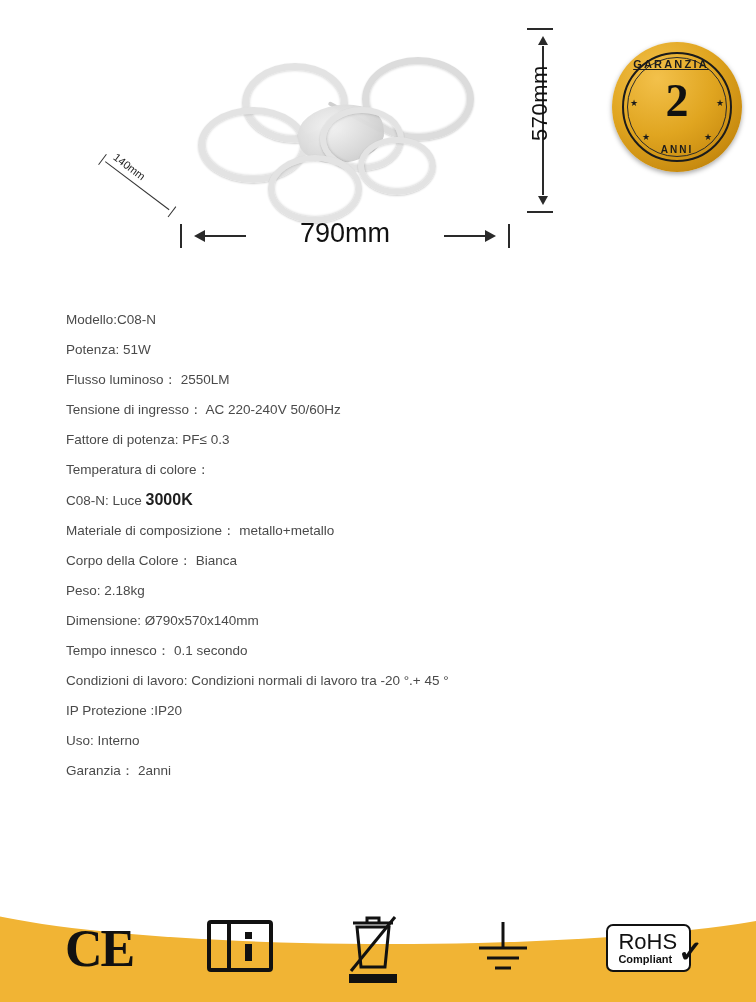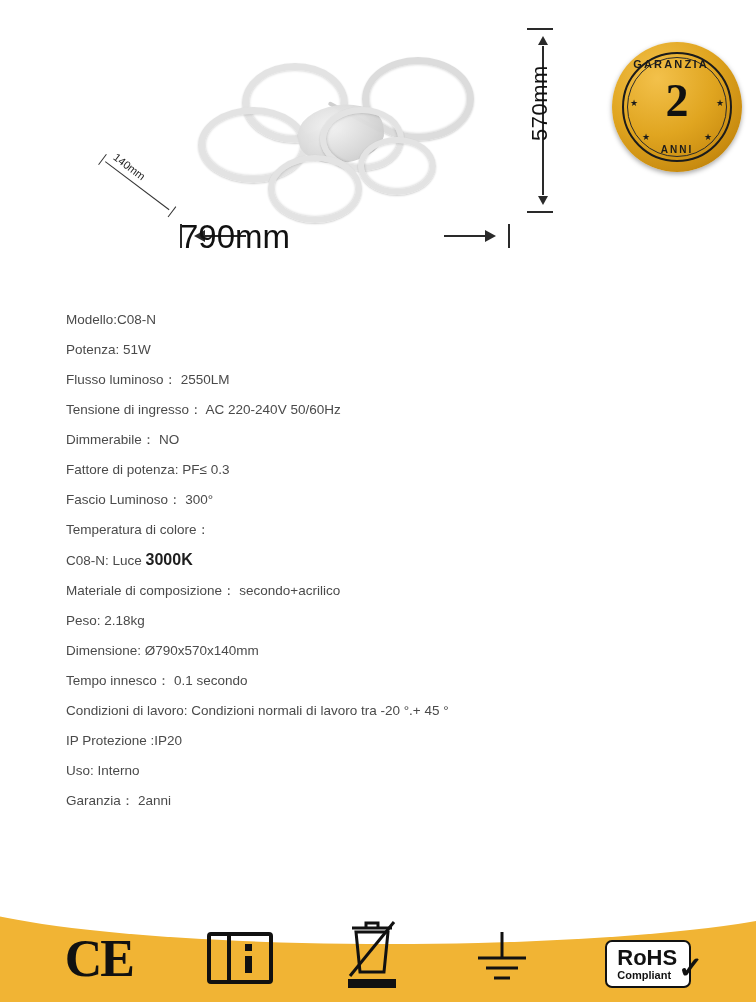--- a/index.html
+++ b/index.html
@@ -130,22 +130,22 @@
   }
   #width-dim .hline-l {
     position: absolute; left: 24px; top: 13px; width: 42px; height: 2px; background: #2a2a2a;
   }
   #width-dim .hline-r {
     position: absolute; right: 24px; top: 13px; width: 42px; height: 2px; background: #2a2a2a;
   }
   #width-label {
     position: absolute;
     left: 0; right: 0; top: -4px;
-    text-align: left;
-    font-size: 33px;
+    text-align: center;
+    font-size: 27px;
     color: #111;
   }
 
   
   #depth-dim {
     position: absolute;
     left: 108px;
     top: 148px;
     width: 92px;
     height: 60px;
@@ -203,20 +203,21 @@
     line-height: 1;
   }
   #warranty-badge .top-text {
     position: absolute;
     left: 0; right: 12px; top: 16px;
     text-align: center;
     font-size: 11px;
     font-weight: bold;
     color: #1b1b1b;
     letter-spacing: 2.2px;
+    text-decoration: underline;
   }
   #warranty-badge .bot-text {
     position: absolute;
     left: 0; right: 0; bottom: 17px;
     text-align: center;
     font-size: 10px;
     font-weight: bold;
     color: #1b1b1b;
     letter-spacing: 2px;
   }
@@ -267,21 +268,21 @@
     height: 110px;
     background: #ffffff;
     border-radius: 0 0 52% 52%;
   }
   #cert-icons {
     position: absolute;
     left: 0; right: 0;
     top: 28px;
     height: 80px;
     display: flex;
-    align-items: flex-end;
+    align-items: center;
     justify-content: space-around;
     padding: 0 28px;
     box-sizing: border-box;
   }
   .cert-icon { position: relative; }
 
   
   #ce-mark {
     font-family: "Liberation Serif", serif;
     font-size: 52px;
@@ -309,21 +310,21 @@
   #rohs-badge {
     position: relative;
     background: #ffffff;
     border: 2px solid #111;
     border-radius: 7px;
     padding: 5px 12px 5px 10px;
     line-height: 1.02;
   }
   #rohs-badge .rohs-main {
     font-size: 22px;
-    font-weight: bold;
+    font-weight: normal;
     color: #111;
     font-family: "Liberation Sans", sans-serif;
   }
   #rohs-badge .rohs-sub {
     font-size: 11px;
     font-weight: bold;
     color: #111;
   }
   #rohs-check {
     position: absolute;
@@ -388,26 +389,25 @@
     <div class="star s3">★</div>
     <div class="star s4">★</div>
   </div>
 </div>
 
 <div id="spec-list">
   <div class="spec-line"><span>Modello:C08-N</span></div>
   <div class="spec-line"><span>Potenza:  51W</span></div>
   <div class="spec-line"><span>Flusso luminoso： 2550LM</span></div>
   <div class="spec-line"><span>Tensione di ingresso： AC 220-240V  50/60Hz</span></div>
-  <div class="spec-line"><span>Dimmerabile： NO</span></div>
   <div class="spec-line"><span>Fattore di potenza:  PF≤ 0.3</span></div>
-  <div class="spec-line"><span>Fascio Luminoso： 300°</span></div>
   <div class="spec-line"><span>Temperatura di colore：</span></div>
   <div class="spec-line"><span>C08-N: Luce </span><span class="hl">3000K</span></div>
-  <div class="spec-line"><span>Materiale di composizione： secondo+acrilico</span></div>
+  <div class="spec-line"><span>Materiale di composizione： metallo+metallo</span></div>
+  <div class="spec-line"><span>Corpo della Colore： Bianca</span></div>
   <div class="spec-line"><span>Peso:  2.18kg</span></div>
   <div class="spec-line"><span>Dimensione: Ø790x570x140mm</span></div>
   <div class="spec-line"><span>Tempo innesco： 0.1 secondo</span></div>
   <div class="spec-line"><span>Condizioni di lavoro:  Condizioni normali di lavoro tra -20 °.+ 45 °</span></div>
   <div class="spec-line"><span>IP Protezione :IP20</span></div>
   <div class="spec-line"><span>Uso: Interno</span></div>
   <div class="spec-line"><span>Garanzia： 2anni</span></div>
 </div>
 
 <div id="cert-banner">

